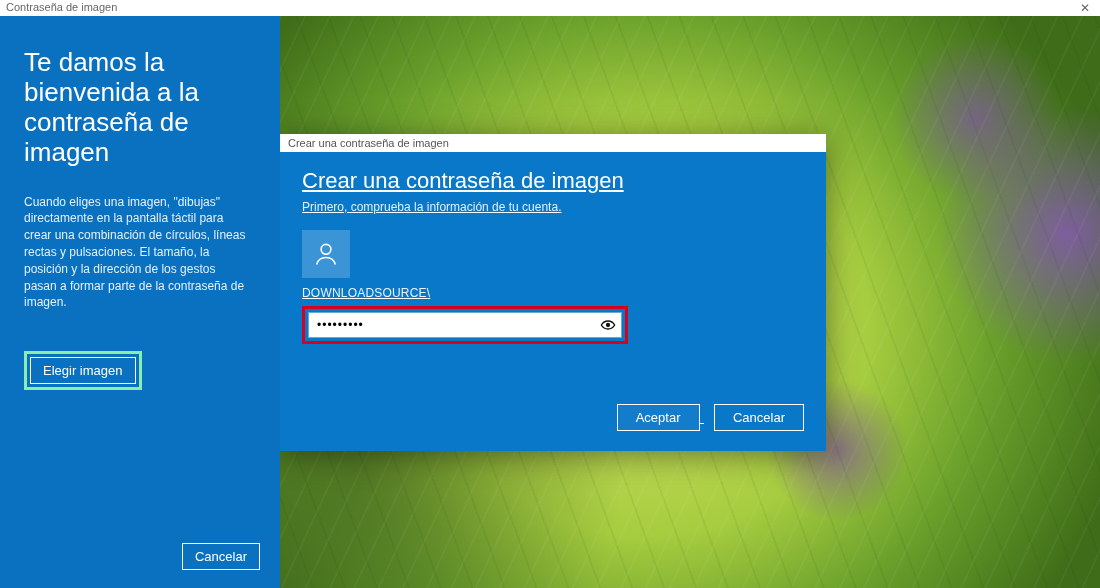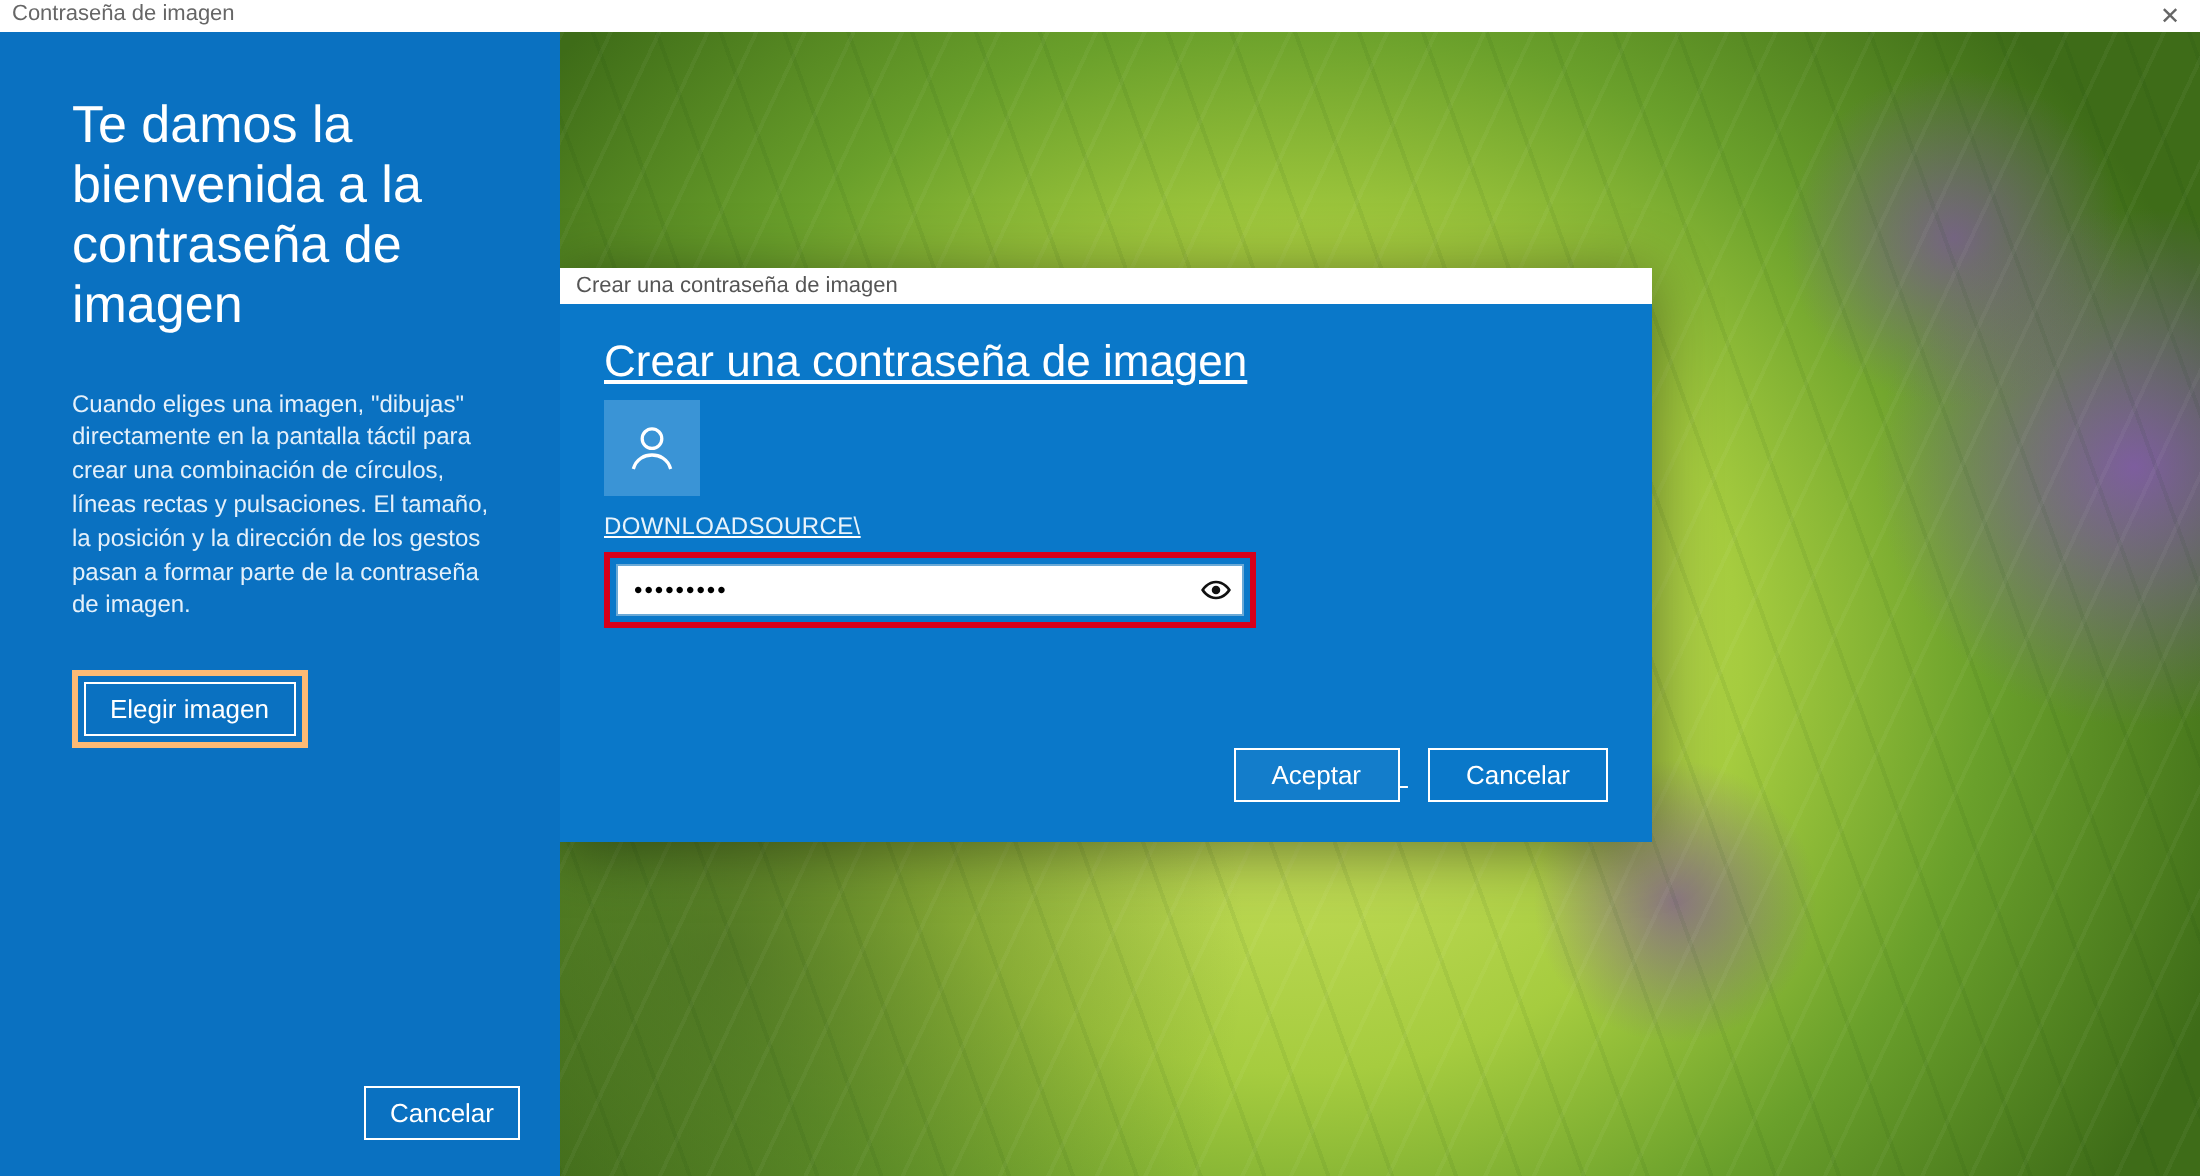--- a/index.html
+++ b/index.html
@@ -24,36 +24,36 @@
   .main {
     position: absolute;
     top: 16px; left: 0; right: 0; bottom: 0;
     display: flex;
   }
   
   .leftpanel {
     width: 280px;
     background: #0a71c1;
     color: #fff;
-    padding: 32px 30px 20px 36px;
+    padding: 32px 30px 20px 24px;
     position: relative;
   }
   .leftpanel h1 {
     font-weight: 300;
     font-size: 26px;
     line-height: 1.15;
     margin-bottom: 26px;
   }
   .leftpanel p {
     font-size: 12px;
     line-height: 1.4;
     margin-bottom: 16px;
     color: #e4f0fa;
   }
-  .choose-btn-wrap { margin-top: 8px; display:inline-block; padding:3px; border:3px solid #fdba74; }
+  .choose-btn-wrap { margin-top: 24px; display:inline-block; padding:3px; border:3px solid #86efac; }
   .btn {
     background: transparent;
     border: 1.5px solid #fff;
     color: #fff;
     padding: 5px 12px;
     font-size: 13px;
     cursor: pointer;
     font-family: inherit;
   }
   .left-cancel {
@@ -190,20 +190,21 @@
       <button class="btn">Elegir imagen</button>
     </span>
     <button class="btn left-cancel">Cancelar</button>
   </div>
 
   <div class="rightpanel">
     <div class="dialog">
       <div class="dialog-titlebar">Crear una contraseña de imagen</div>
       <div class="dialog-body">
         <h2>Crear una contraseña de imagen</h2>
+        <div class="sub">Primero, comprueba la información de tu cuenta.</div>
         <div class="avatar">
           <svg width="28" height="28" viewBox="0 0 24 24" fill="none" stroke-width="1.4">
             <circle cx="12" cy="8" r="4.2"></circle>
             <path d="M4 21c1.2-4.5 5-6 8-6s6.8 1.5 8 6"></path>
           </svg>
         </div>
         <div class="uname">DOWNLOADSOURCE\</div>
         <span class="pw-wrap">
           <div class="pw-row">
             <input type="text" value="•••••••••" style="">

